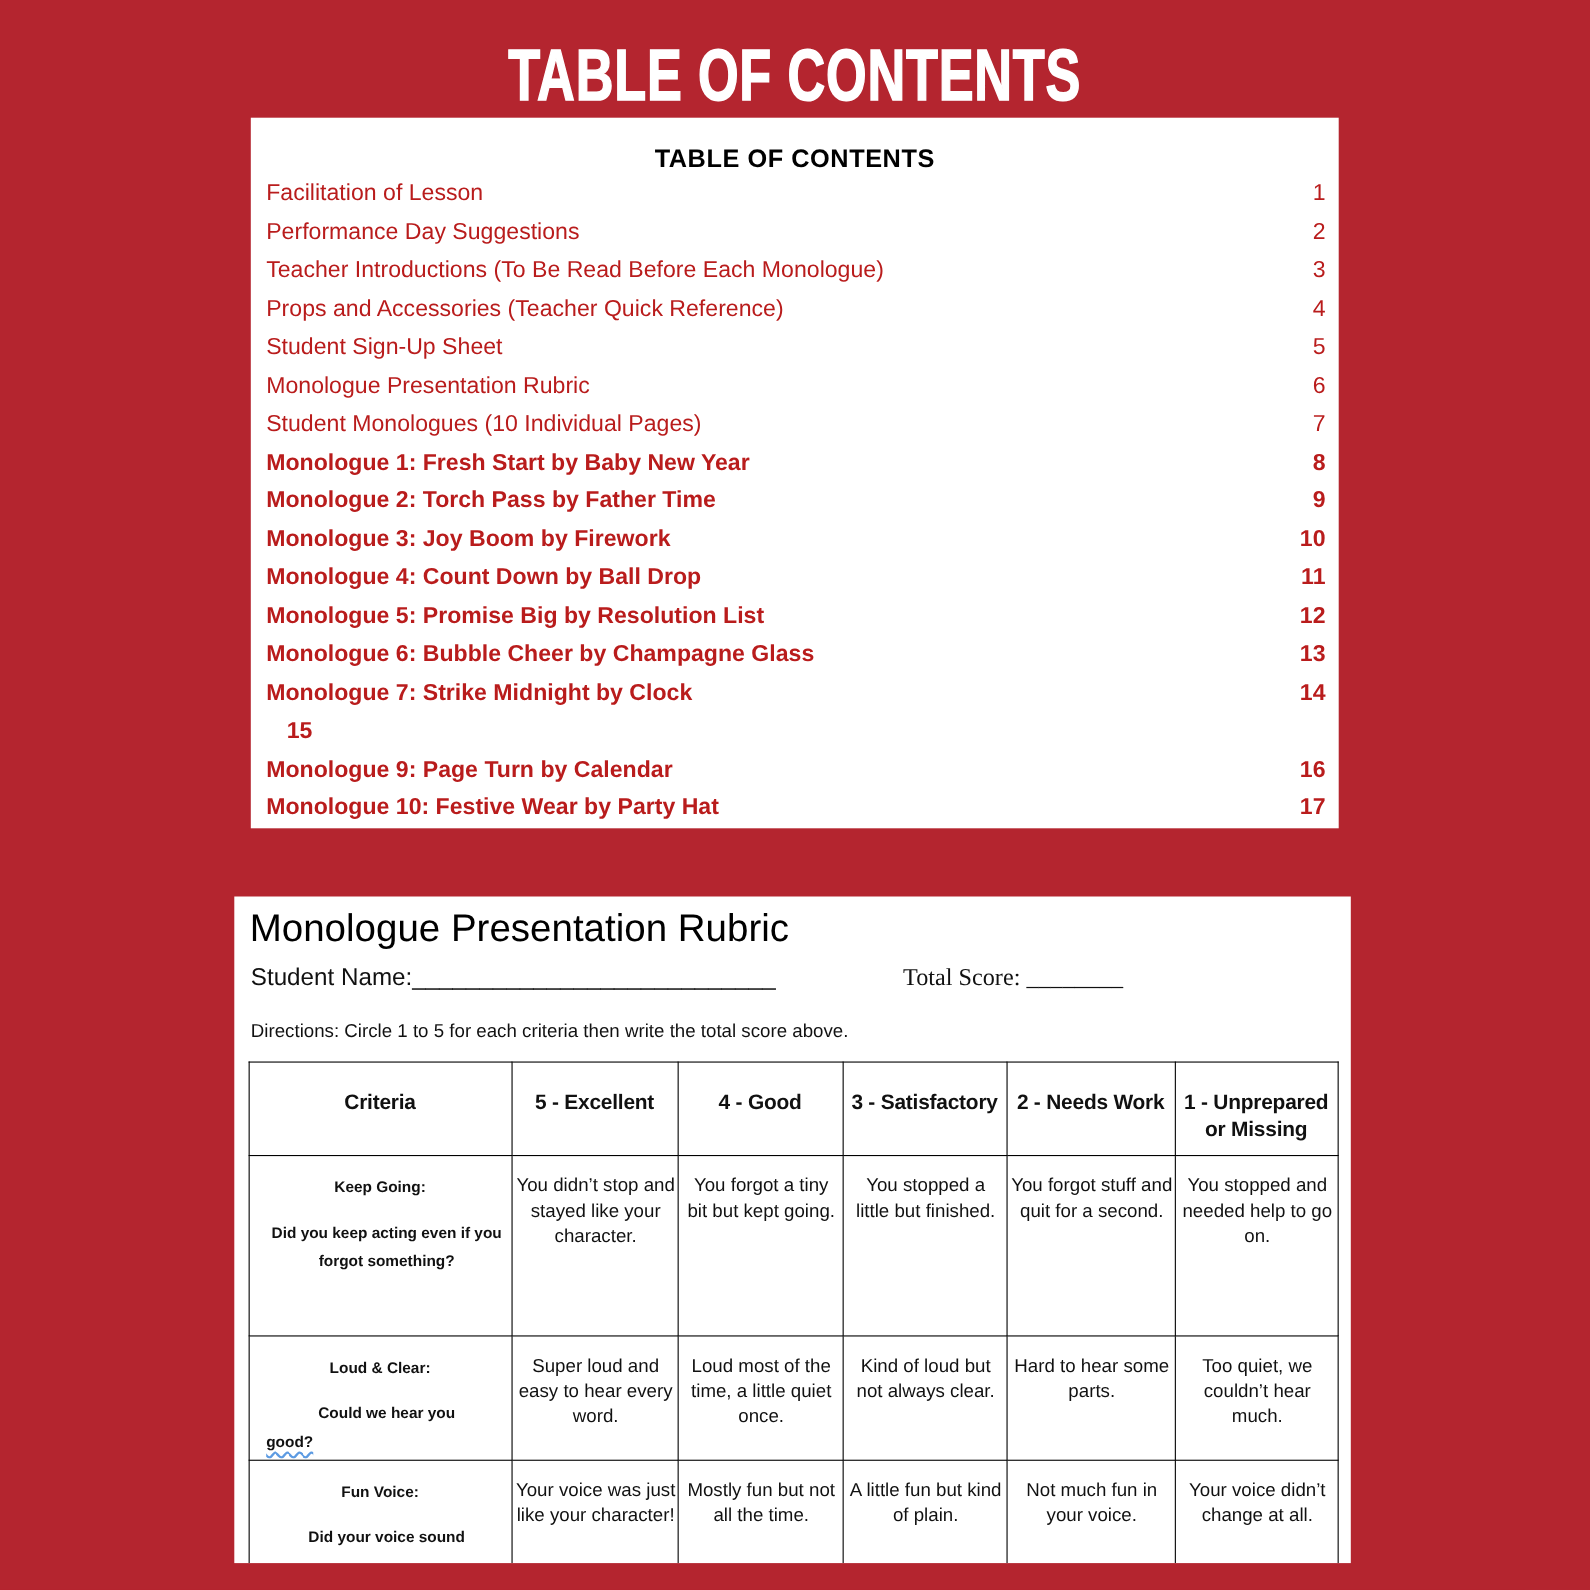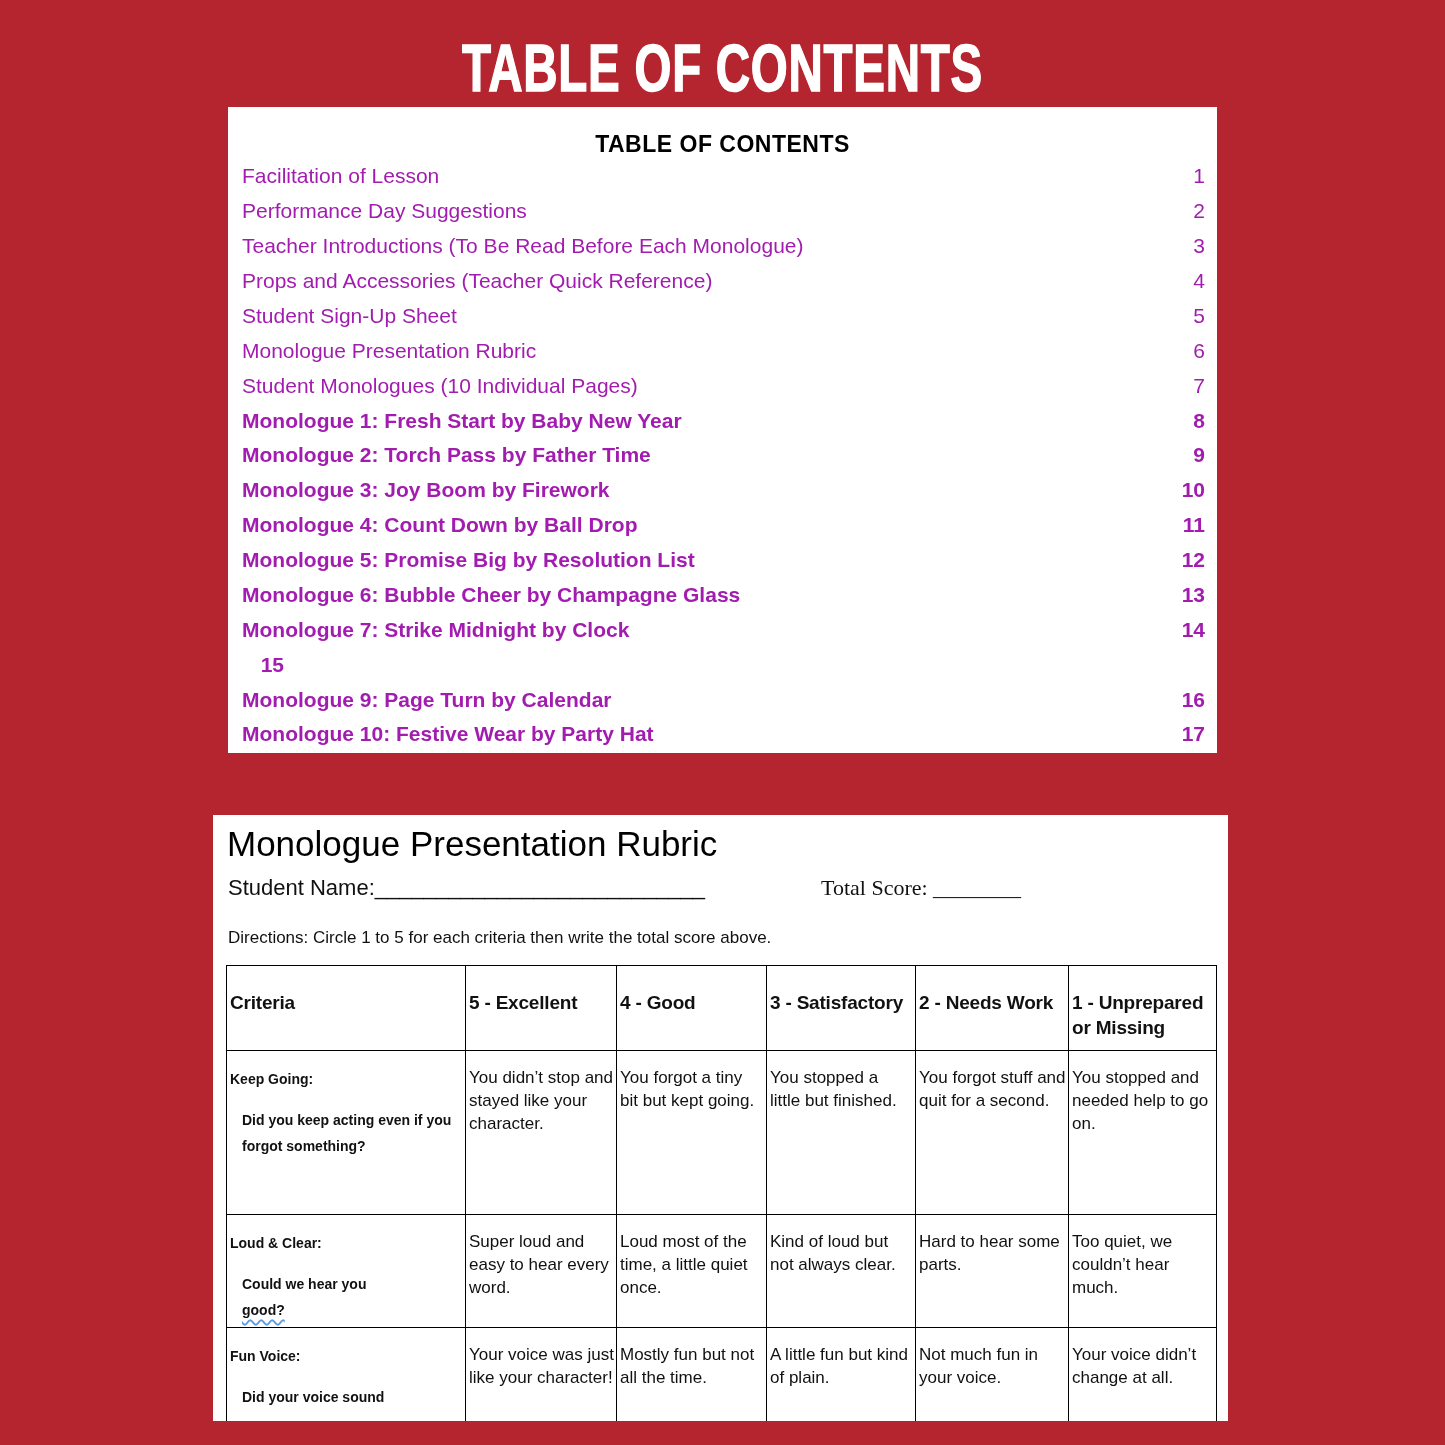--- a/index.html
+++ b/index.html
@@ -19,21 +19,21 @@
     position:absolute; left:228px; top:107px; width:989px; height:646px;
     background:#ffffff;
   }
   .toc-heading{
     padding-top:22px; text-align:center; font-weight:bold; font-size:23px; line-height:30px;
     letter-spacing:0.5px; color:#000;
   }
   .toc-list{ margin-top:0; }
   .toc-row{
     display:flex; align-items:center; height:34.88px; padding:0 12px 0 14px;
-    font-size:21px; color:#a21caf;
+    font-size:21px; color:#b91c1c;
   }
   .toc-row .toc-label{ flex:1; white-space:nowrap; overflow:hidden; }
   .toc-row .toc-page{ text-align:right; min-width:42px; }
   .toc-row.bold{ font-weight:bold; }
 
   
   .rubric-panel{
     position:absolute; left:213px; top:815px; width:1015px; height:606px;
     background:#ffffff; overflow:hidden;
   }
@@ -43,21 +43,21 @@
   .directions-line{ position:absolute; left:15px; top:113px; font-size:17px; }
 
   table.rubric{
     position:absolute; left:13px; top:150px; width:990px;
     border-collapse:collapse; table-layout:fixed;
   }
   table.rubric col.c0{ width:239px; } table.rubric col.c1{ width:151px; }
   table.rubric col.c2{ width:150px; } table.rubric col.c3{ width:149px; }
   table.rubric col.c4{ width:153px; } table.rubric col.c5{ width:148px; }
   table.rubric th, table.rubric td{
-    border:1.5px solid #000; vertical-align:top; text-align:left; font-weight:normal;
+    border:1.5px solid #000; vertical-align:top; text-align:center; font-weight:normal;
   }
   table.rubric th{
     font-size:19px; font-weight:bold; padding:24px 4px 4px 3px; height:85px; line-height:25px;
     letter-spacing:-0.2px;
   }
   table.rubric td{ font-size:17px; line-height:23px; padding:15px 2px 4px 3px; }
   table.rubric td.crit{ font-size:14px; font-weight:bold; line-height:26px; padding-right:4px; }
   tr.r0 td{ height:164px; } tr.r1 td{ height:103px; } tr.r2 td{ height:120px; }
   .q{ margin-top:15px;margin-left:12px; }
   .squig{

